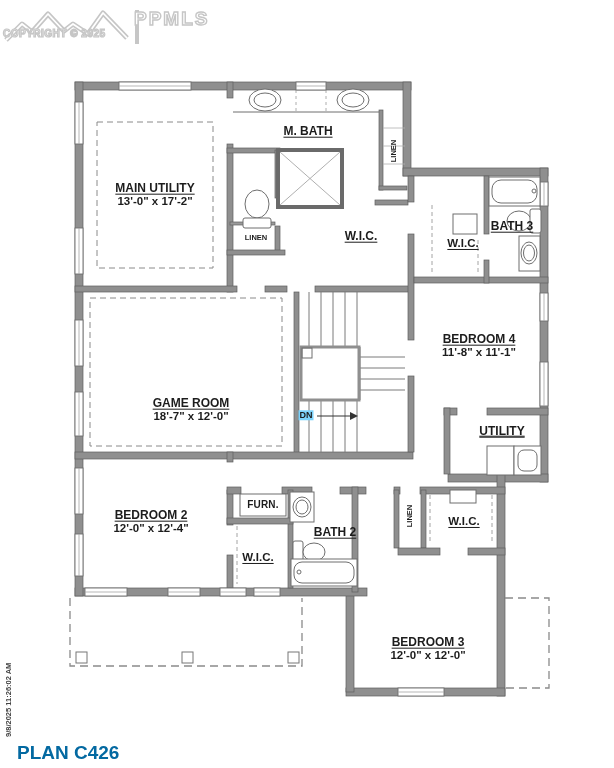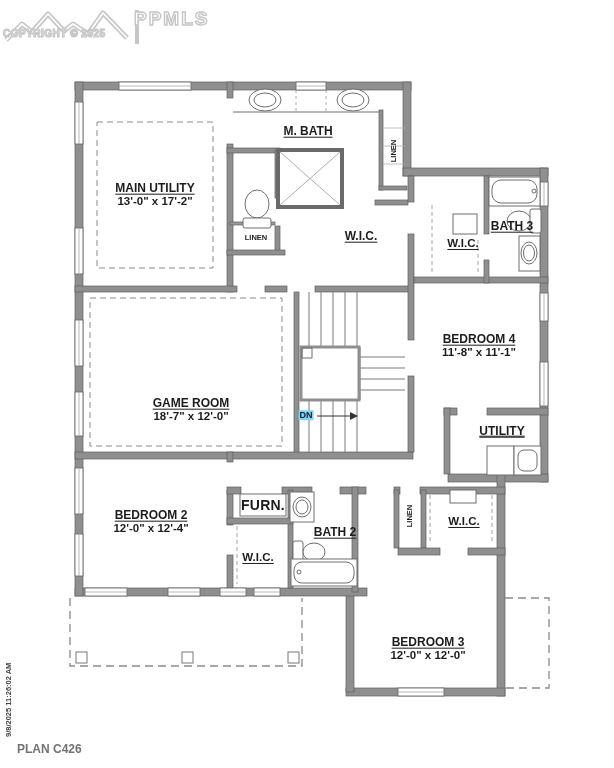--- a/index.html
+++ b/index.html
@@ -5,31 +5,31 @@
   html,body{margin:0;padding:0;background:#ffffff;}
   #canvas{position:relative;width:614px;height:768px;background:#ffffff;overflow:hidden;
           font-family:"Liberation Sans",sans-serif;}
   #plan-svg{position:absolute;left:0;top:0;}
   .lbl{position:absolute;transform:translate(-50%,-50%);white-space:nowrap;
        color:#1c1c1c;font-weight:bold;text-align:center;line-height:1.05;}
   .room-name{text-decoration:underline;text-underline-offset:2px;}
   .sz12{font-size:12px;}
   .sz11{font-size:11.5px;}
   .sz9{font-size:9px;}
-  .sz8{font-size:14px;letter-spacing:0.2px;}
+  .sz8{font-size:10px;letter-spacing:0.2px;}
   .sz7{font-size:7.5px;}
   .vert{transform:translate(-50%,-50%) rotate(-90deg);}
   .dims{display:block;font-size:11.5px;text-decoration:none;}
   .dn-label{background:#7dd3fc;padding:0 1px;}
   #logo{position:absolute;left:0;top:0;color:#cbcbcb;}
   #ppmls-text{position:absolute;left:134px;top:8px;font-size:19px;font-weight:bold;
               letter-spacing:2px;color:#ffffff;-webkit-text-stroke:1.4px #c6c6c6;}
   #copyright{position:absolute;left:3px;top:28px;font-size:10px;font-weight:bold;
              letter-spacing:0.5px;color:#ffffff;-webkit-text-stroke:1.2px #c6c6c6;}
-  #plan-title{position:absolute;left:17px;top:742px;font-size:12px;font-weight:bold;color:#737373;}
+  #plan-title{position:absolute;left:17px;top:742px;font-size:19px;font-weight:bold;color:#0369a1;}
   #print-date{position:absolute;left:4px;top:737px;transform-origin:0 0;
               transform:rotate(-90deg);font-size:7.5px;font-weight:bold;color:#444;}
 </style>
 </head>
 <body>
 
 <div id="canvas">
 
   <svg id="plan-svg" width="614" height="768" viewBox="0 0 614 768">
 

